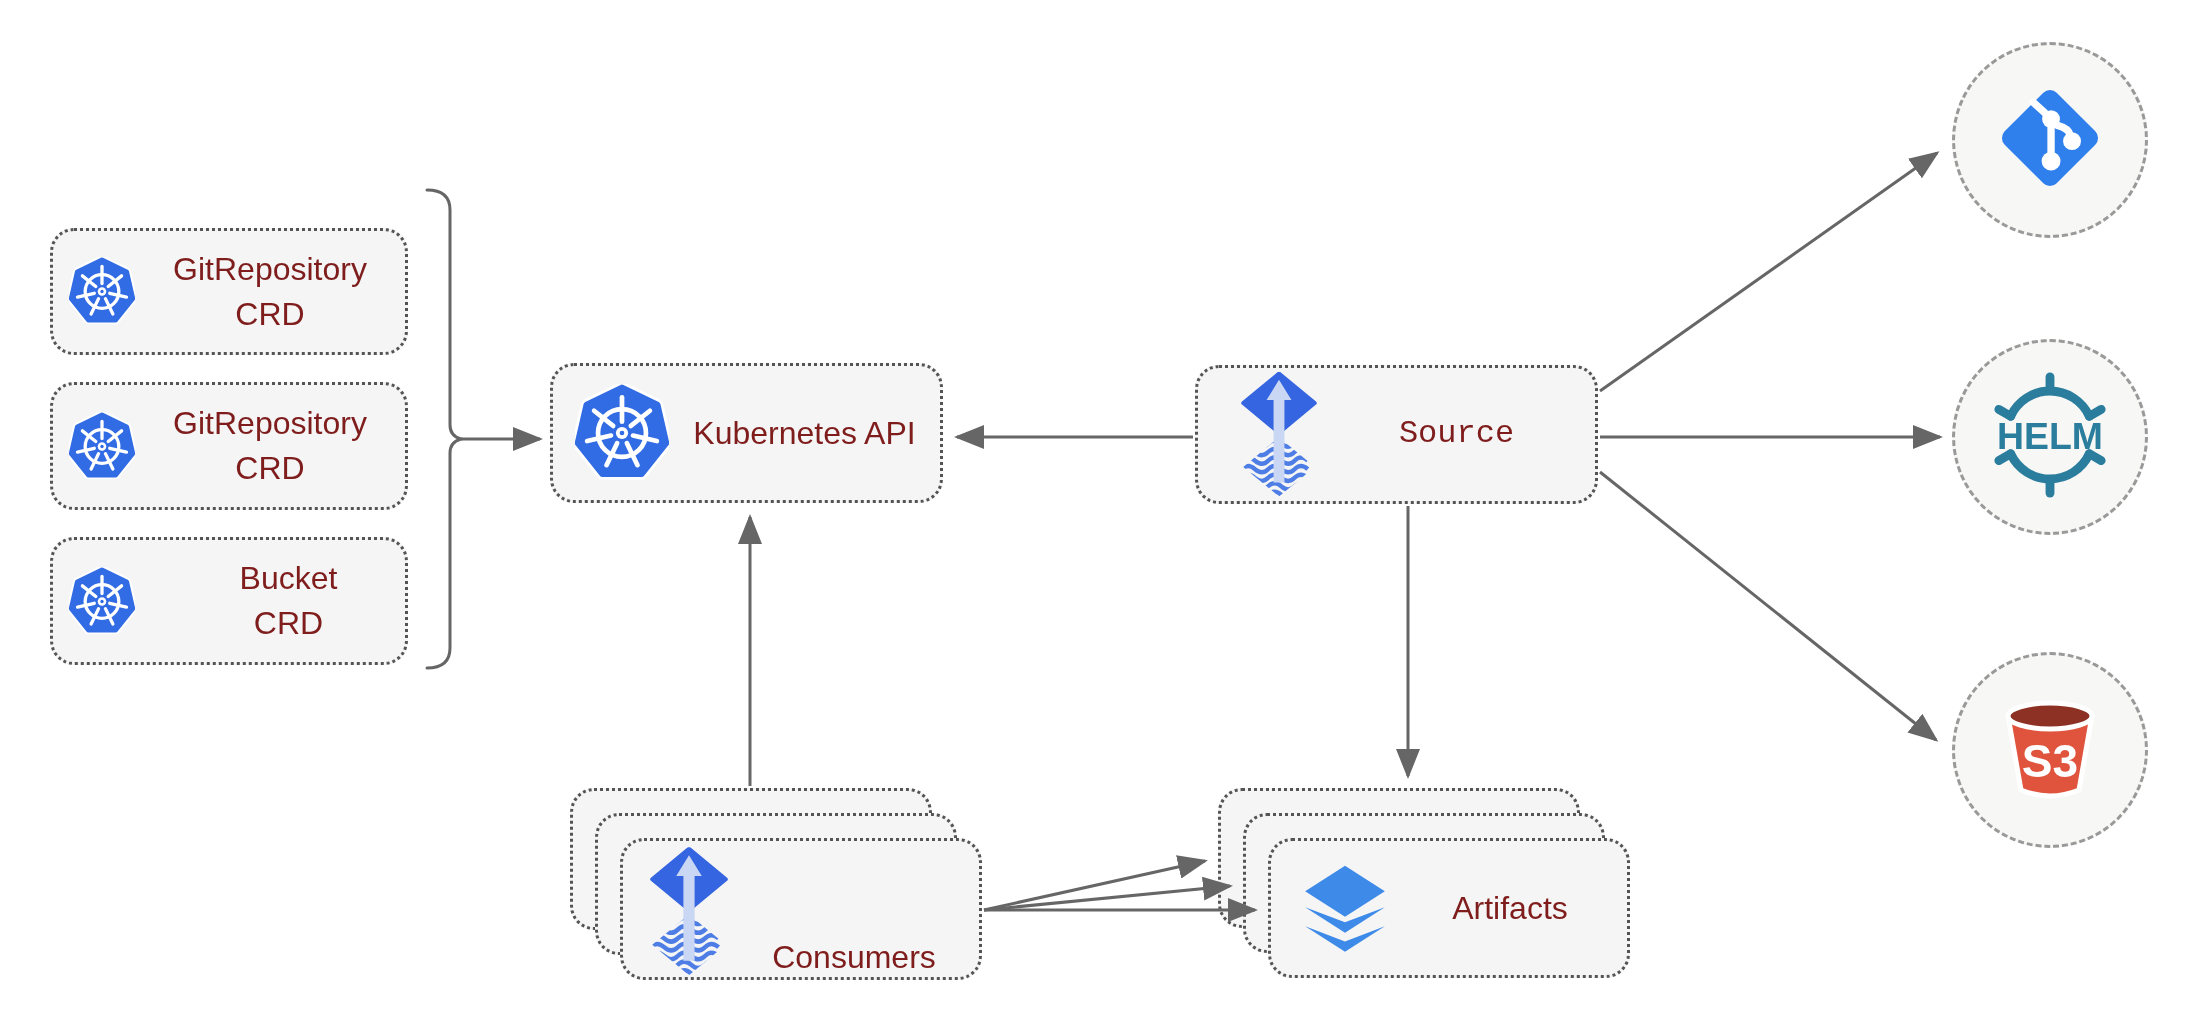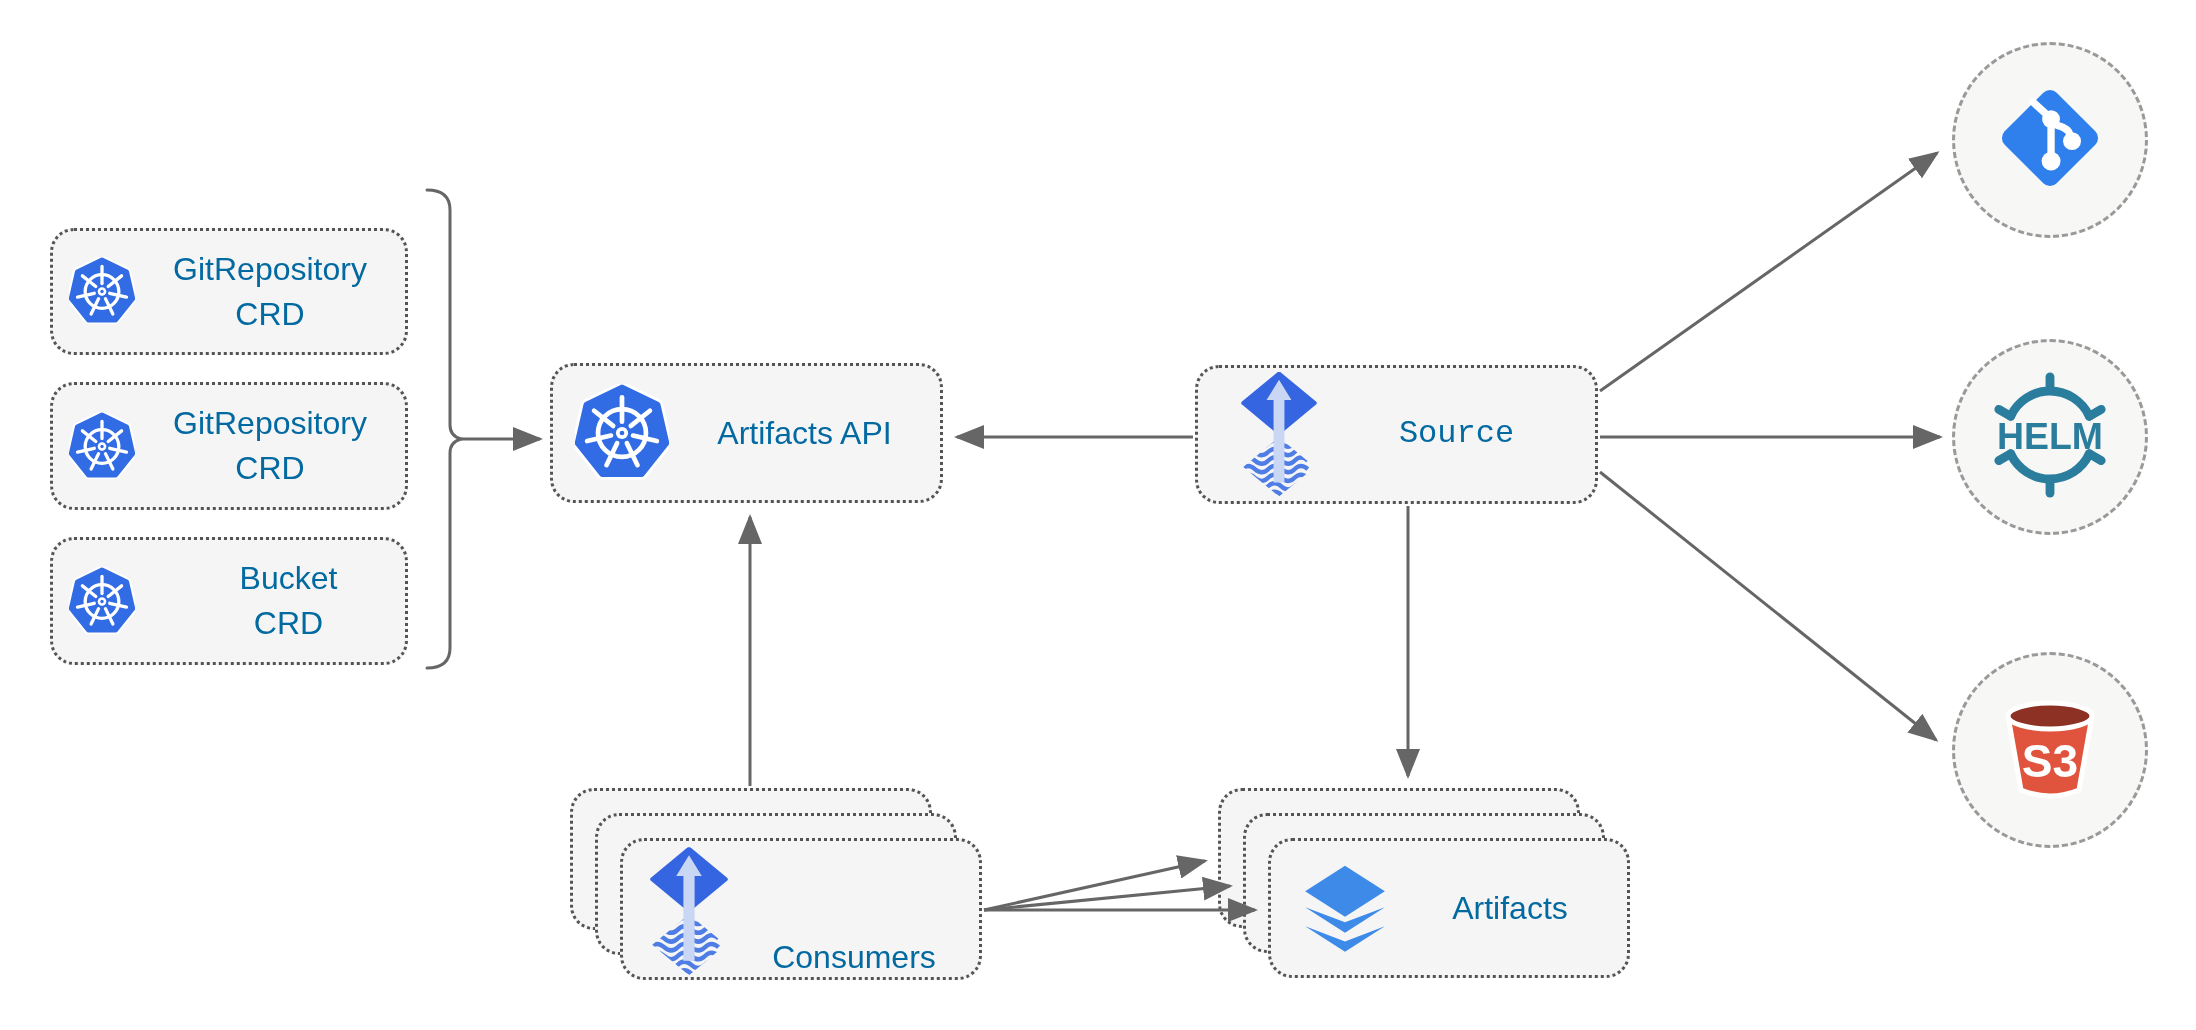--- a/index.html
+++ b/index.html
@@ -21,21 +21,21 @@
     background:#f5f5f5;
     border:3px dotted #545454;
     border-radius:24px;
     box-sizing:border-box;
     z-index:1;
   }
   .node .icon{flex:0 0 auto;display:flex;align-items:center;justify-content:center;}
   .node .label{
     flex:1 1 auto;
     text-align:center;
-    color:#0369a1;
+    color:#7f1d1d;
     font-size:32px;
     line-height:1.4;
   }
   .label .l2{display:block;}
   .circle{
     position:absolute;
     width:196px;height:196px;
     border-radius:50%;
     background:#f7f7f5;
     border:3px dashed #999999;
@@ -165,21 +165,21 @@
     </div>
   </div>
 
   <div class="node" style="left:550px;top:363px;width:393px;height:140px;">
     <span class="icon" style="margin-left:22px;">
       <svg width="94" height="98">
           <use href="#sym-k8s"></use>
         </svg>
     </span>
     <div class="label" style="line-height:1.25;">
-      <span>Artifacts API</span>
+      <span>Kubernetes API</span>
     </div>
   </div>
 
   <div class="node" style="left:1195px;top:365px;width:403px;height:139px;font-family:Liberation Mono, monospace;">
     <span class="icon" style="margin-left:42px;">
       <svg width="78" height="126" viewBox="0 0 100 162">
           <use href="#sym-flux"></use>
         </svg>
     </span>
     <div class="label" style="line-height:1.28;">

